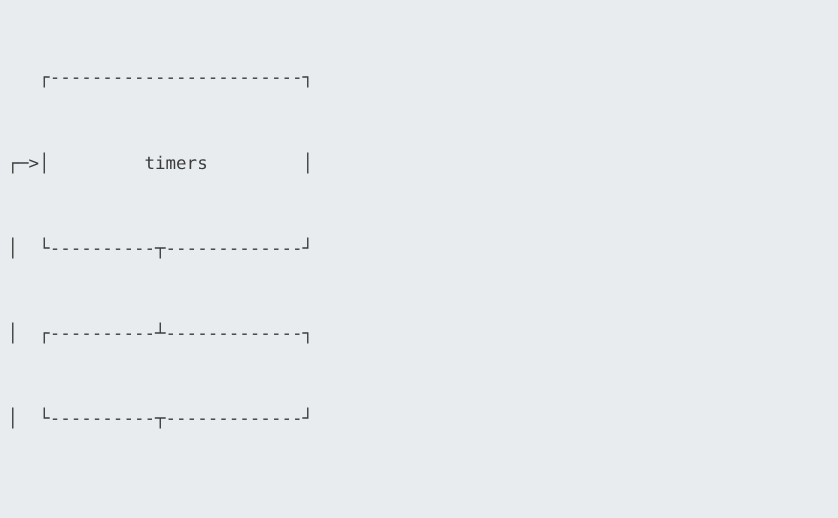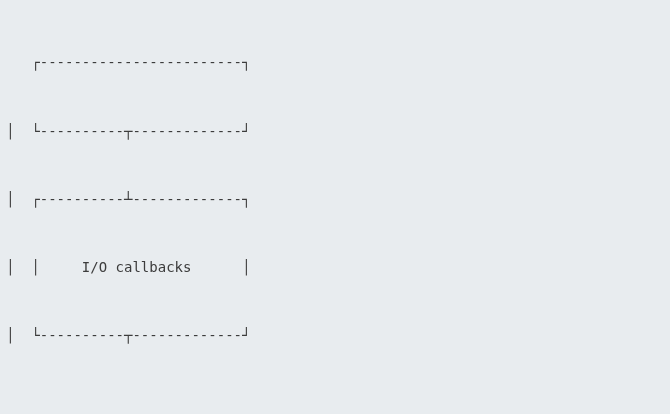--- a/index.html
+++ b/index.html
@@ -22,23 +22,23 @@
     white-space: pre;
     padding: 6px 0 0 6px;
   }
   .row { height: 22.7px; }
 </style>
 </head>
 <body>
 
 <div class="diagram">
   <div class="row">   ┌------------------------┐</div>
+  <div class="row"><span>┌─&gt;│         </span><span>timers</span><span>         │</span></div>
   <div class="row">│  └----------┬-------------┘</div>
   <div class="row">│  ┌----------┴-------------┐</div>
-  <div class="row"><span>│  │     </span><span>I/O callbacks</span><span>      │</span></div>
   <div class="row">│  └----------┬-------------┘</div>
   
   
   
   
   
   
   
   
   

